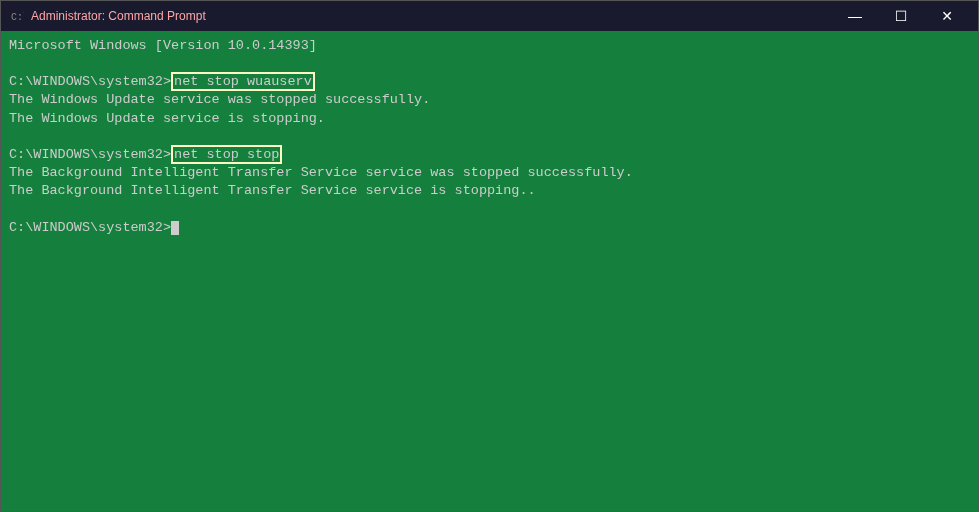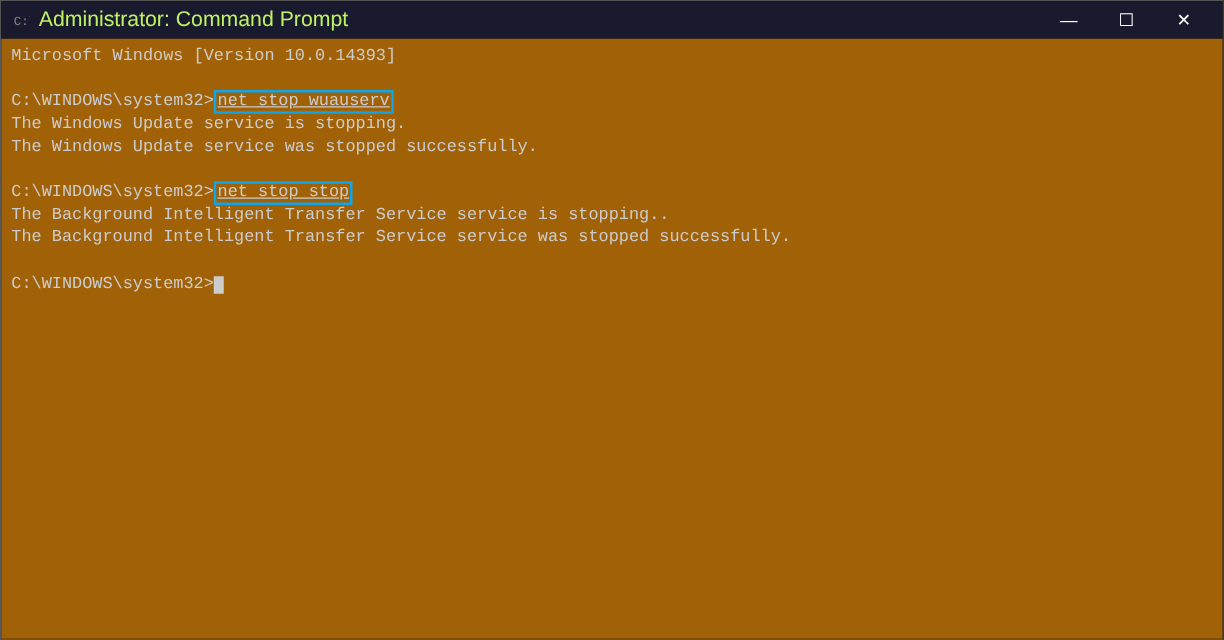--- a/index.html
+++ b/index.html
@@ -43,22 +43,22 @@
       justify-content: center;
     }
 
     .title-bar-icon svg {
       width: 14px;
       height: 14px;
     }
 
     .title-bar-title {
       flex: 1;
-      color: #bef264;
-      font-size: 17px;
+      color: #fca5a5;
+      font-size: 12px;
       font-family: 'Segoe UI', sans-serif;
     }
 
     .title-bar-controls {
       display: flex;
       gap: 0;
     }
 
     .title-bar-btn {
       width: 46px;
@@ -69,44 +69,43 @@
       font-size: 14px;
       cursor: pointer;
       display: flex;
       align-items: center;
       justify-content: center;
       font-family: 'Segoe UI', sans-serif;
     }
 
     .terminal-body {
       flex: 1;
-      background: #a16207;
+      background: #15803d;
       color: #cccccc;
       padding: 6px 8px;
       font-size: 13.5px;
       line-height: 1.35;
       font-family: 'Courier New', Courier, monospace;
       overflow: hidden;
     }
 
     .line {
       white-space: pre;
       display: block;
     }
 
     .line.empty {
       height: 18px;
     }
 
     .cmd-highlight {
       background: transparent;
-      border: 2px solid #0ea5e9;
+      border: 2px solid #fef9c3;
       padding: 0 1px;
       display: inline;
-      text-decoration: underline;
     }
 
     .cursor {
       display: inline-block;
       width: 8px;
       height: 14px;
       background: #cccccc;
       vertical-align: text-bottom;
       animation: blink 1s step-end infinite;
     }
@@ -136,26 +135,26 @@
     </div>
   </div>
 
   <div class="terminal-body">
 
     <span class="line">Microsoft Windows [Version 10.0.14393]</span>
     <span class="line empty"></span>
 
     <span class="line"><span>C:\WINDOWS\system32&gt;</span><span class="cmd-highlight">net stop wuauserv</span></span>
 
+    <span class="line">The Windows Update service was stopped successfully.</span>
     <span class="line">The Windows Update service is stopping.</span>
-    <span class="line">The Windows Update service was stopped successfully.</span>
     <span class="line empty"></span>
 
     <span class="line"><span>C:\WINDOWS\system32&gt;</span><span class="cmd-highlight">net stop stop</span></span>
 
+    <span class="line">The Background Intelligent Transfer Service service was stopped successfully.</span>
     <span class="line">The Background Intelligent Transfer Service service is stopping..</span>
-    <span class="line">The Background Intelligent Transfer Service service was stopped successfully.</span>
     <span class="line empty"></span>
 
     <span class="line"><span>C:\WINDOWS\system32&gt;</span><span class="cursor"></span></span>
 
   </div>
 </div>
 
 </body></html>

